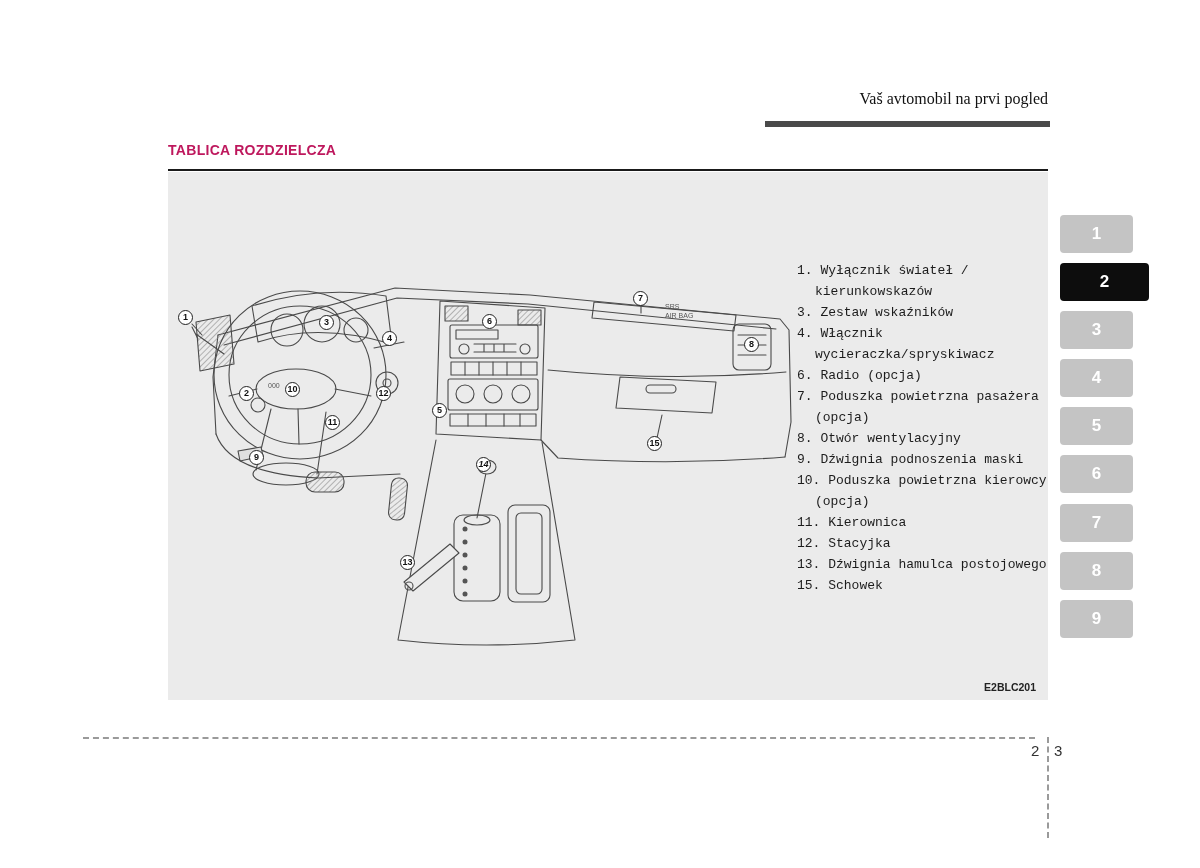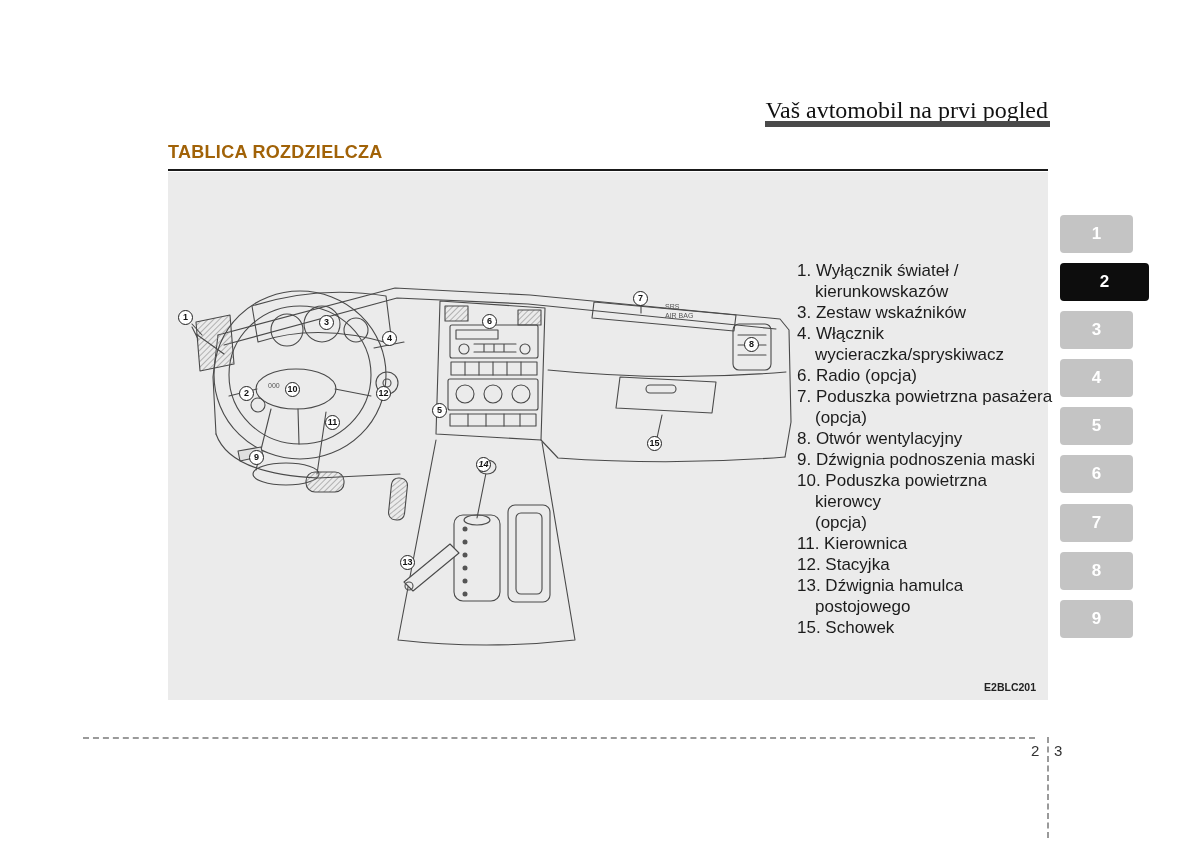--- a/index.html
+++ b/index.html
@@ -1,36 +1,36 @@
 <!DOCTYPE html>
 <html><head>
 <meta charset="utf-8">
 <style>
   html,body{margin:0;padding:0;background:#fff;}
   .page{position:relative;width:1200px;height:868px;background:#ffffff;overflow:hidden;
         font-family:"Liberation Sans","DejaVu Sans",sans-serif;color:#1a1a1a;}
 
   
-  .header-title{position:absolute;top:97px;right:152px;font-family:"Liberation Serif","DejaVu Serif",serif;
-                font-size:24px;color:#111;}
+  .header-title{position:absolute;top:90px;right:152px;font-family:"Liberation Serif","DejaVu Serif",serif;
+                font-size:16px;color:#111;}
   .header-bar{position:absolute;top:121px;left:765px;width:285px;height:6px;background:#4a4a4a;}
 
   
-  .section-title{position:absolute;top:142px;left:168px;margin:0;font-size:18px;font-weight:bold;
-                 letter-spacing:.3px;color:#a16207;}
+  .section-title{position:absolute;top:142px;left:168px;margin:0;font-size:14px;font-weight:bold;
+                 letter-spacing:.3px;color:#be185d;}
   .title-rule{position:absolute;top:169px;left:168px;width:880px;height:2px;background:#1a1a1a;}
 
   
   .figure-box{position:absolute;top:172px;left:168px;width:880px;height:528px;background:#ebebeb;}
   .figure-svg{position:absolute;top:0;left:0;}
   .figure-callouts{position:absolute;top:0;left:0;width:100%;height:100%;}
   .callout{position:absolute;width:15px;height:15px;box-sizing:border-box;border:1.3px solid #222;
            border-radius:50%;background:#fff;color:#111;font-size:9px;font-weight:bold;
            display:flex;align-items:center;justify-content:center;line-height:1;}
-  .legend{position:absolute;top:88px;left:629px;width:256px;font-size:17px;line-height:21px;color:#1c1c1c;}
+  .legend{position:absolute;top:88px;left:629px;width:256px;font-size:13px;line-height:21px;color:#1c1c1c;font-family:Liberation Mono, monospace;}
   .legend-item{padding-left:18px;text-indent:-18px;white-space:pre-line;}
   .figure-code{position:absolute;right:12px;bottom:7px;font-size:10.5px;font-weight:bold;color:#222;}
 
   
   .tabs{position:absolute;top:215px;left:1060px;width:73px;display:flex;flex-direction:column;gap:10.1px;}
   .tab{width:73px;height:38px;background:#c4c4c4;border-radius:4px;color:#ffffff;
        font-size:17px;font-weight:bold;display:flex;align-items:center;justify-content:center;}
   .tab.active{width:89px;background:#0d0d0d;}
 
   

